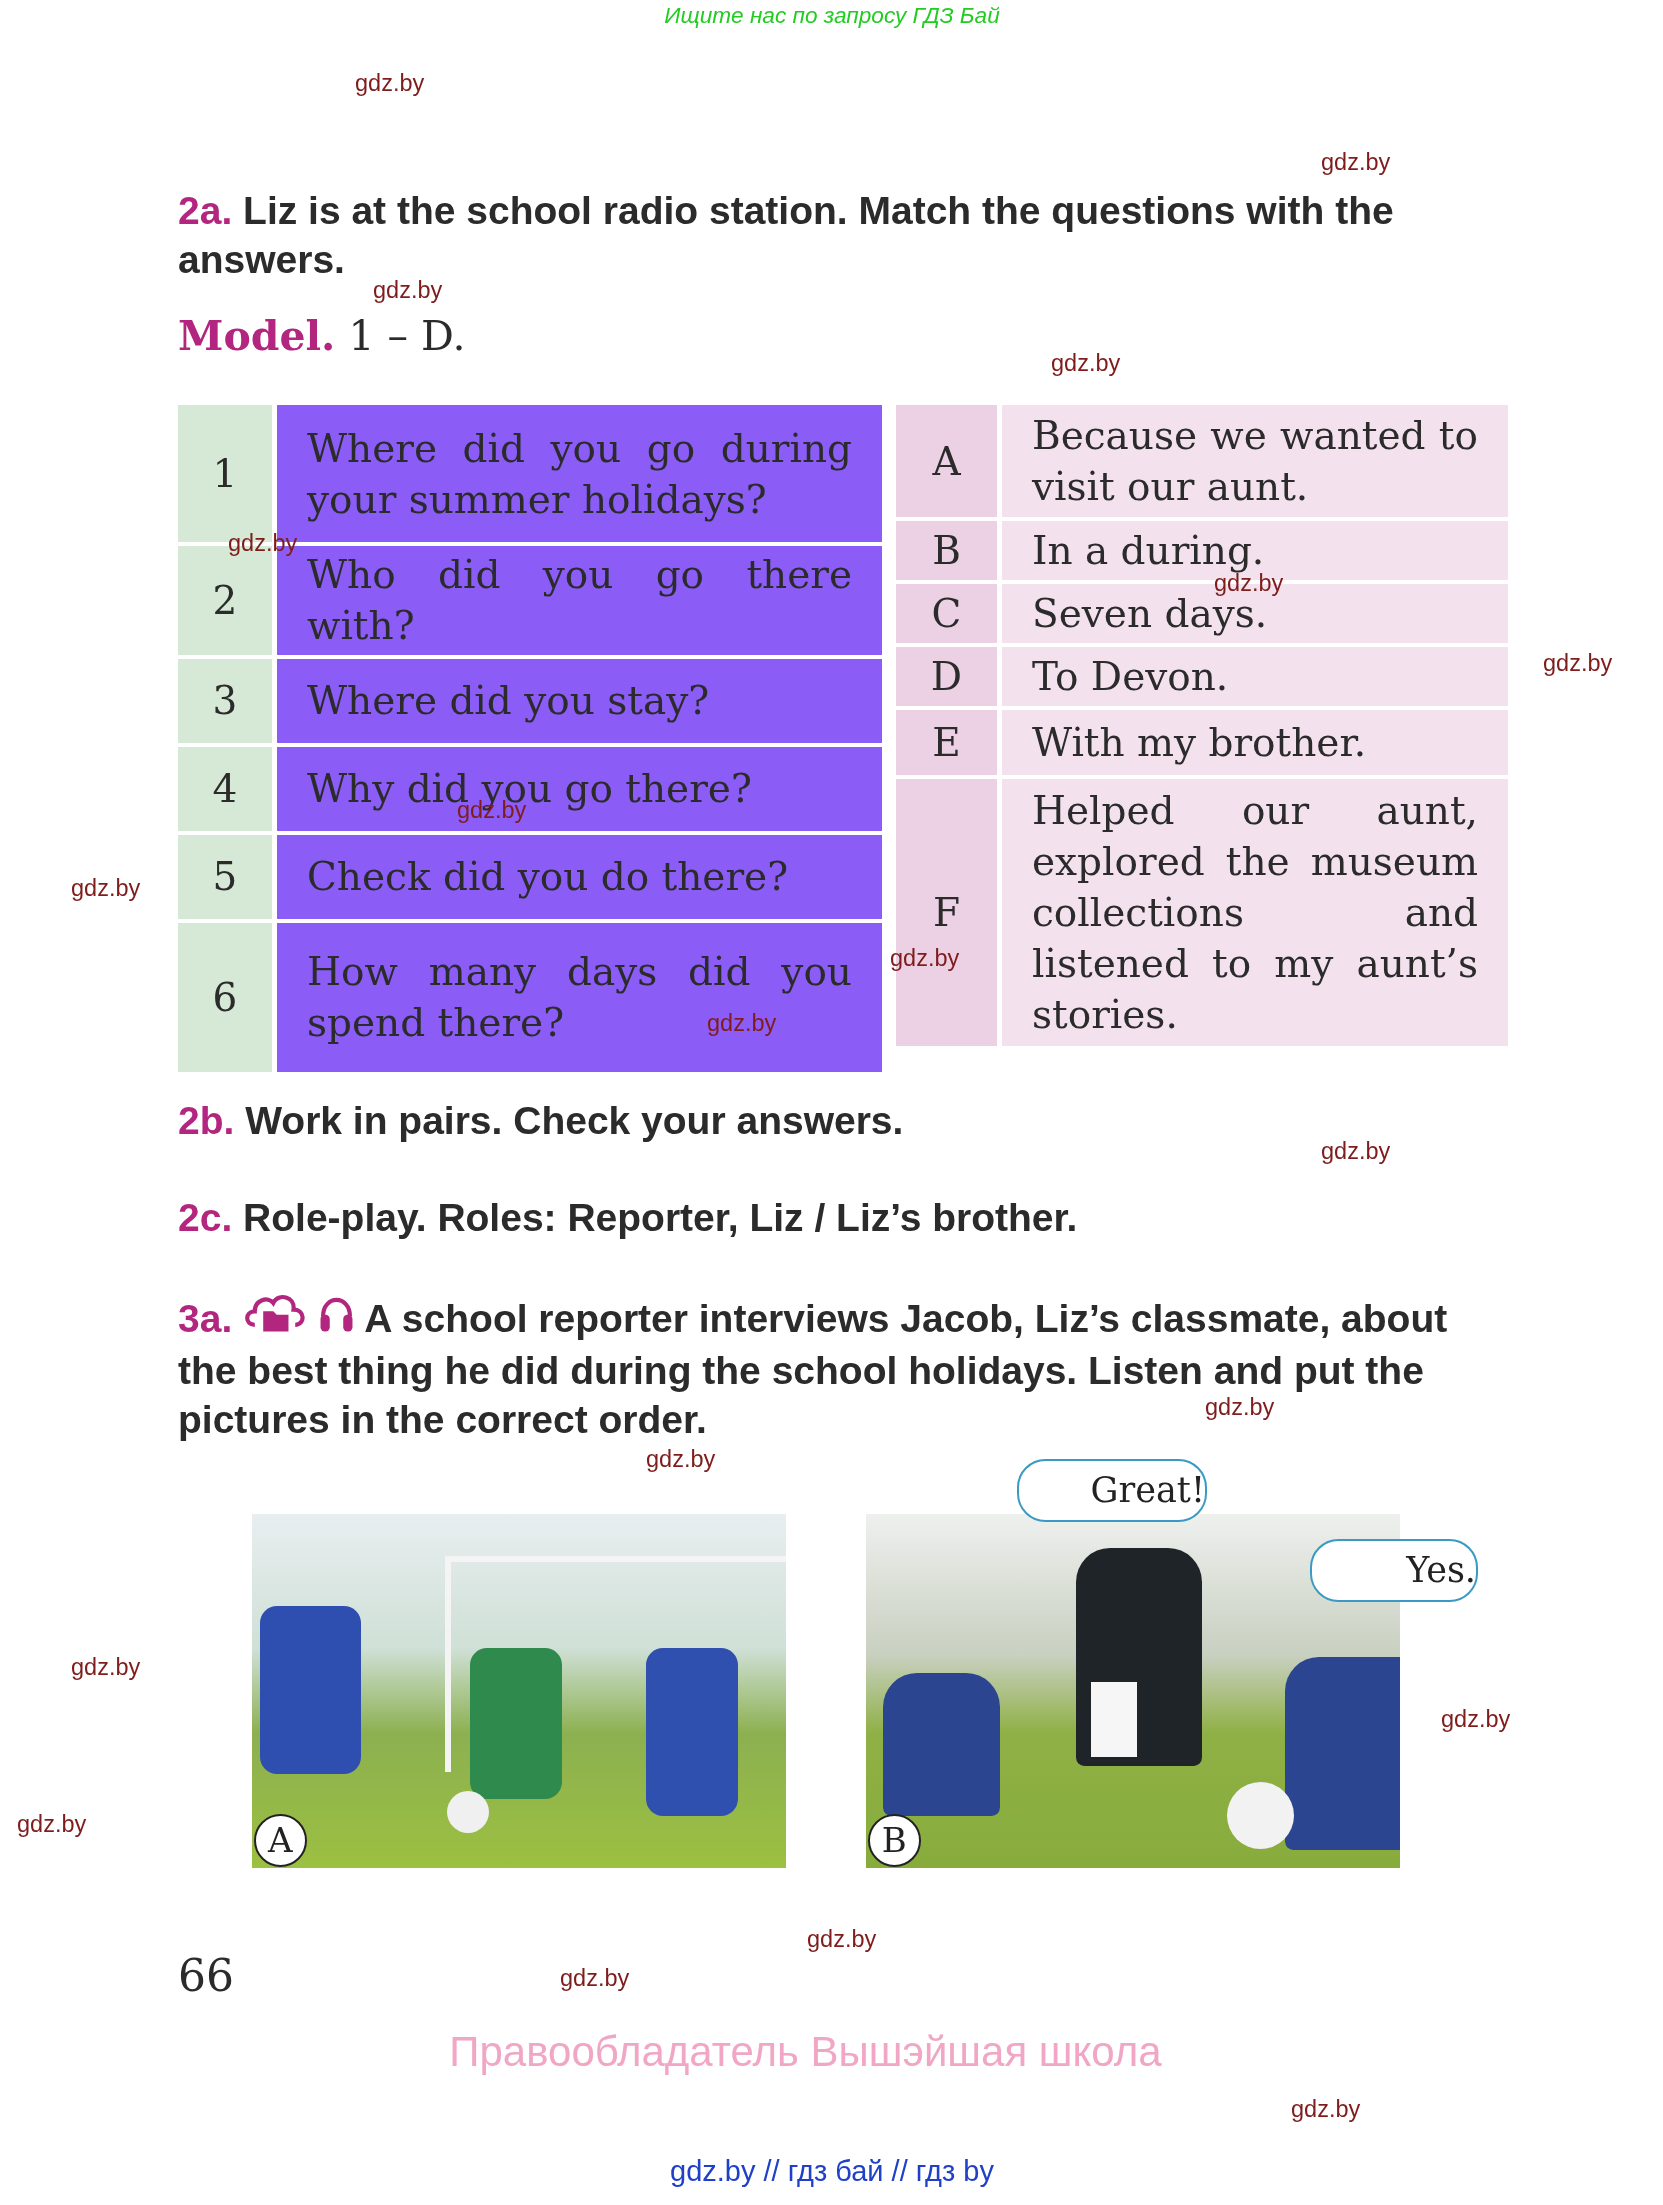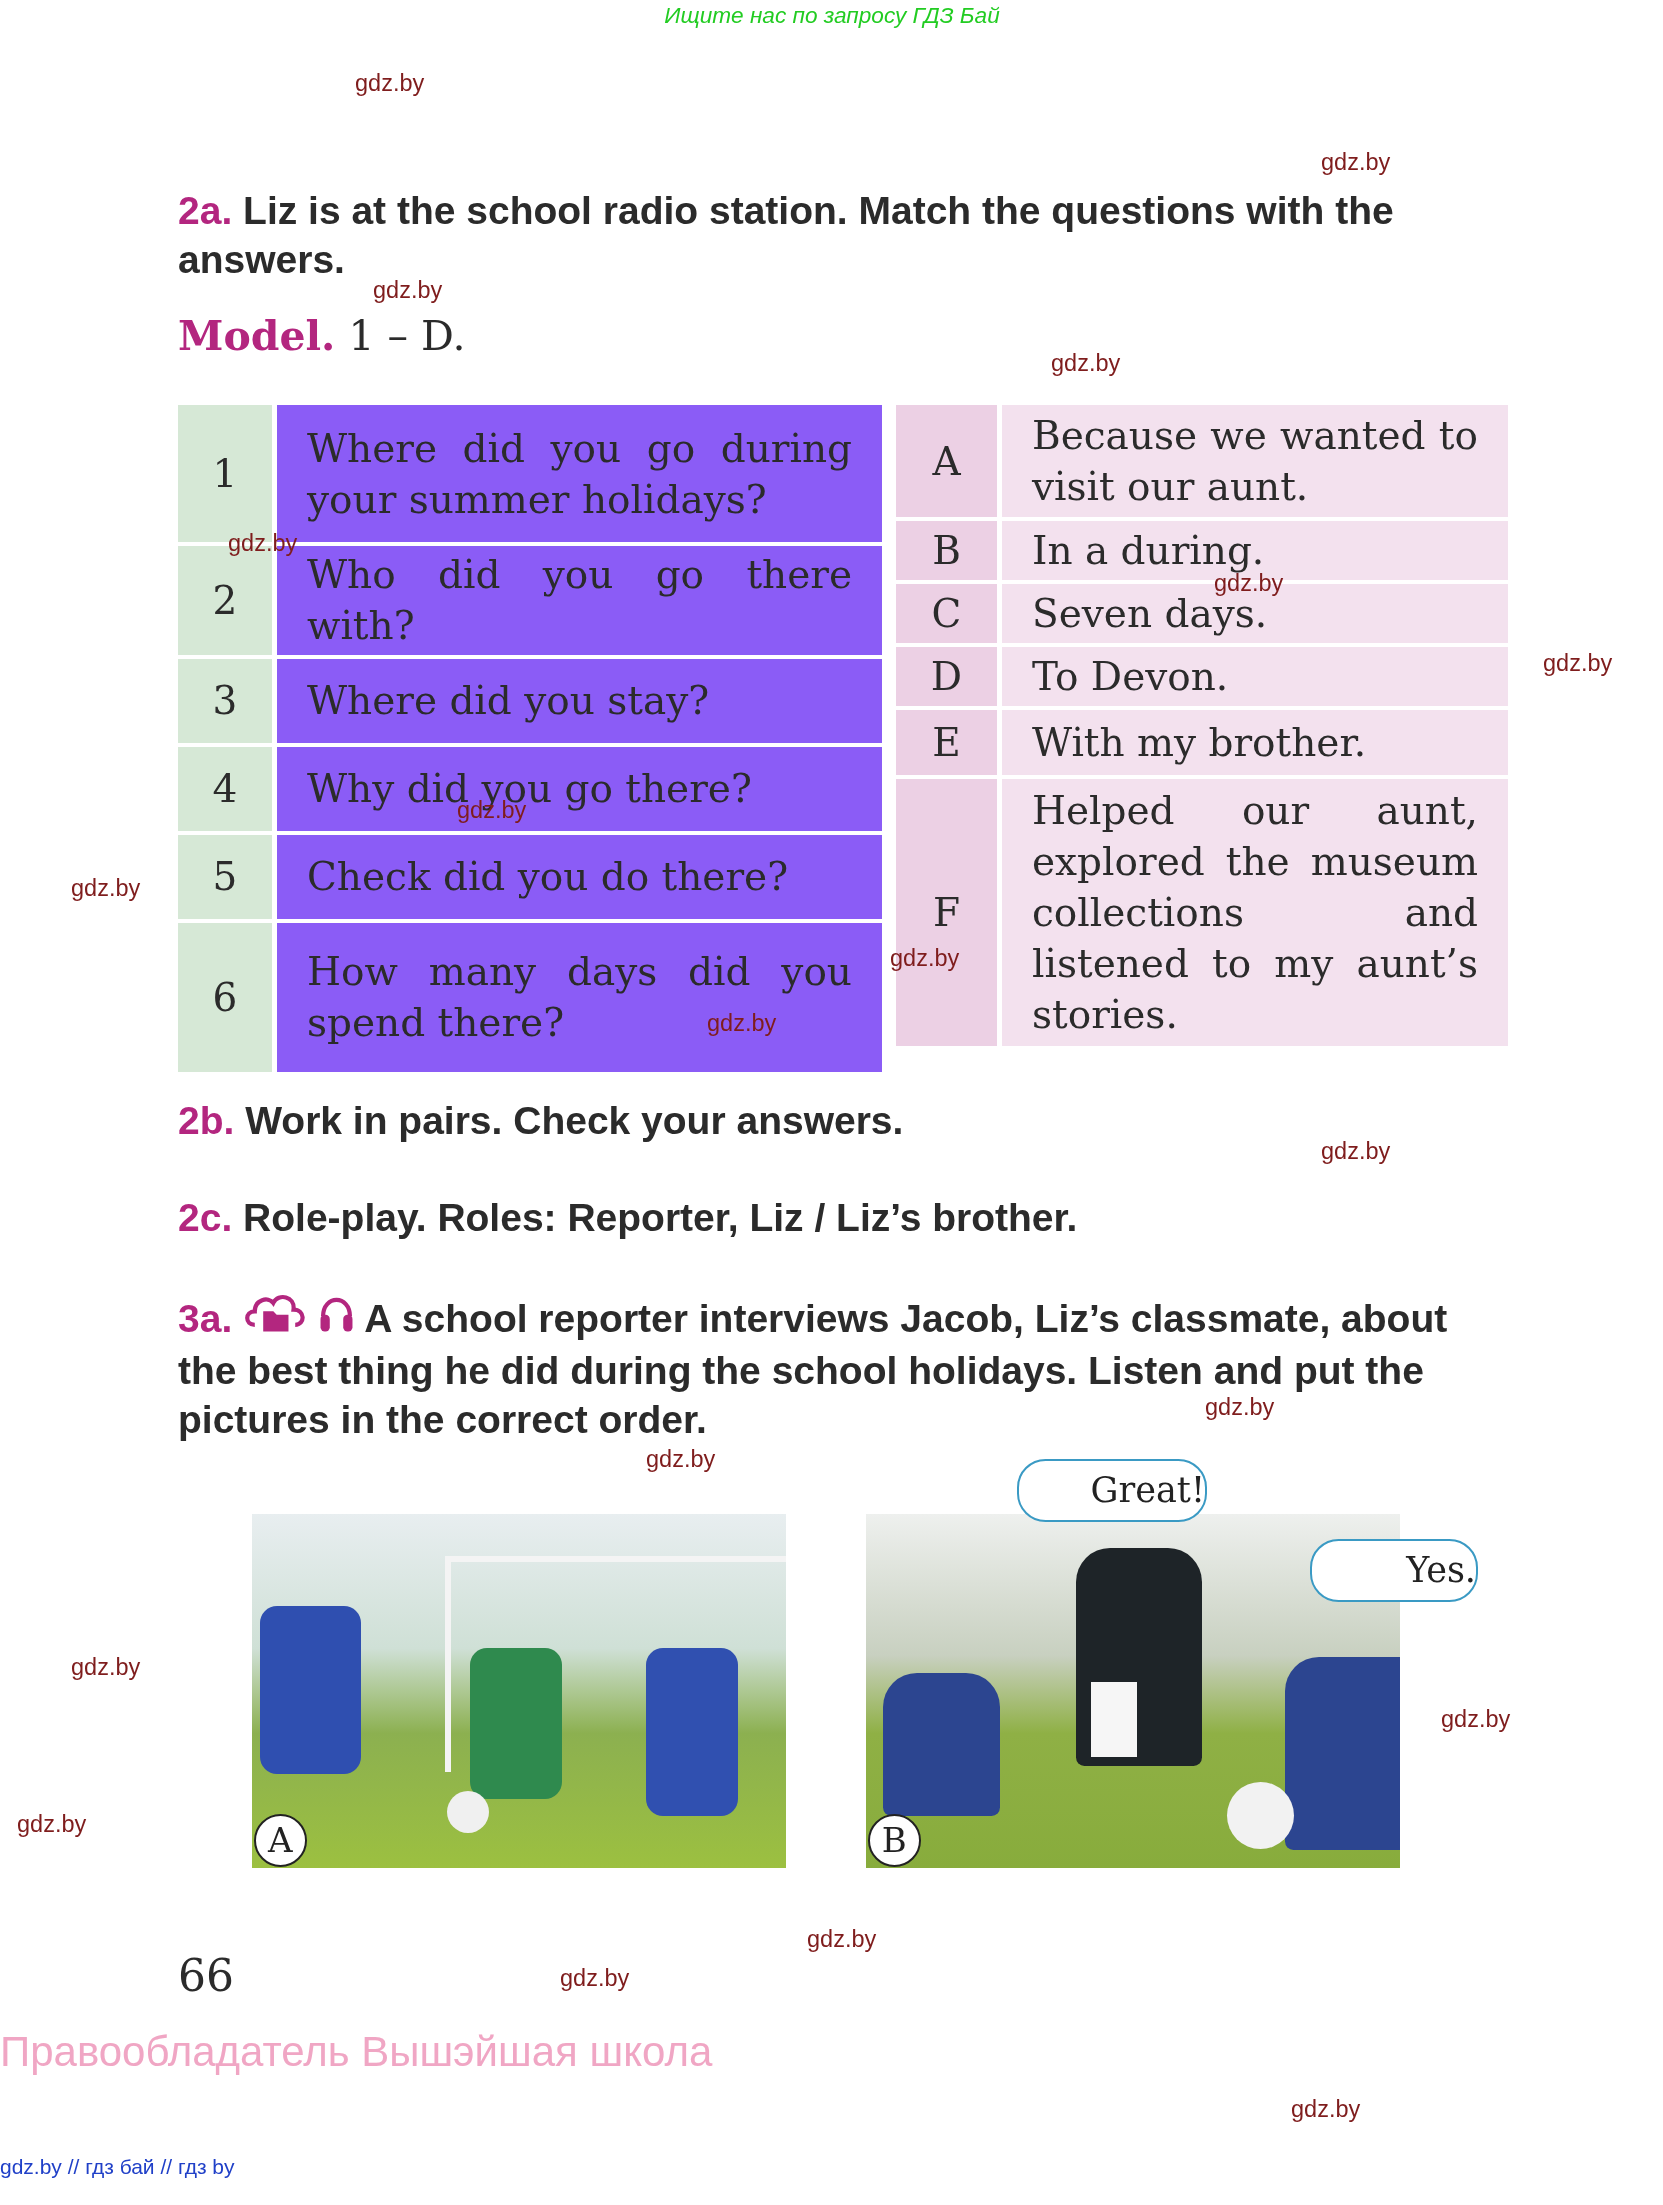--- a/index.html
+++ b/index.html
@@ -15,22 +15,22 @@
   table.a{position:absolute;left:896px;top:401px;width:612px;border-collapse:separate;border-spacing:0 4.2px;}
   td{font-family:"DejaVu Serif",serif;font-size:39px;line-height:51px;color:#2b2b2b;}
   table.q td.k{background:#d6e8d6;width:92px;text-align:center;border-right:5px solid #fff;}
   table.q td.v{background:#8b5cf6;padding:3.4px 30px;text-align:justify;}
   table.a td.k{background:#ecd0e4;width:99px;text-align:center;border-right:5px solid #fff;}
   table.a td.v{background:#f3e1ee;padding:3.4px 30px;text-align:justify;}
   .photo{position:absolute;overflow:hidden;}
   .badge{position:absolute;width:49px;height:49px;border-radius:50%;background:#fff;border:2.5px solid #222;font-family:"DejaVu Serif",serif;font-size:34px;line-height:49px;text-align:center;color:#222;}
   .bubble{position:absolute;background:#fff;border:2.5px solid #3a9ac4;border-radius:28.5px;font-family:"DejaVu Serif",serif;font-size:35px;text-align:right;color:#222;}
   .pagenum{position:absolute;left:178px;top:1950px;font-family:"DejaVu Serif",serif;font-size:44px;color:#2b2b2b;}
-  .owner{position:absolute;left:0;width:1611px;top:2028px;font-size:42px;color:#f0a6c4;}
-  .footer{position:absolute;left:0;width:1664px;top:2155px;text-align:left;font-size:21px;color:#2040c8;}
+  .owner{position:absolute;left:0;width:1611px;top:2028px;text-align:center;font-size:42px;color:#f0a6c4;}
+  .footer{position:absolute;left:0;width:1664px;top:2155px;text-align:center;font-size:29px;color:#2040c8;}
 </style>
 </head>
 <body>
 
 <div class="abs topbar">Ищите нас по запросу ГДЗ Бай</div>
 
 <div class="wm" style="left:355px;top:70px">gdz.by</div>
 <div class="wm" style="left:1321px;top:149px">gdz.by</div>
 <div class="wm" style="left:373px;top:277px">gdz.by</div>
 <div class="wm" style="left:1051px;top:350px">gdz.by</div>

